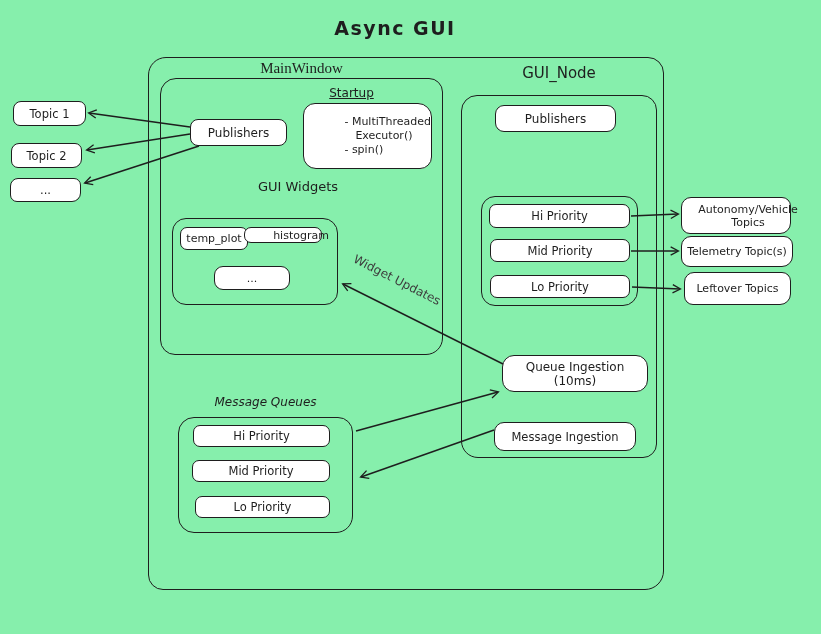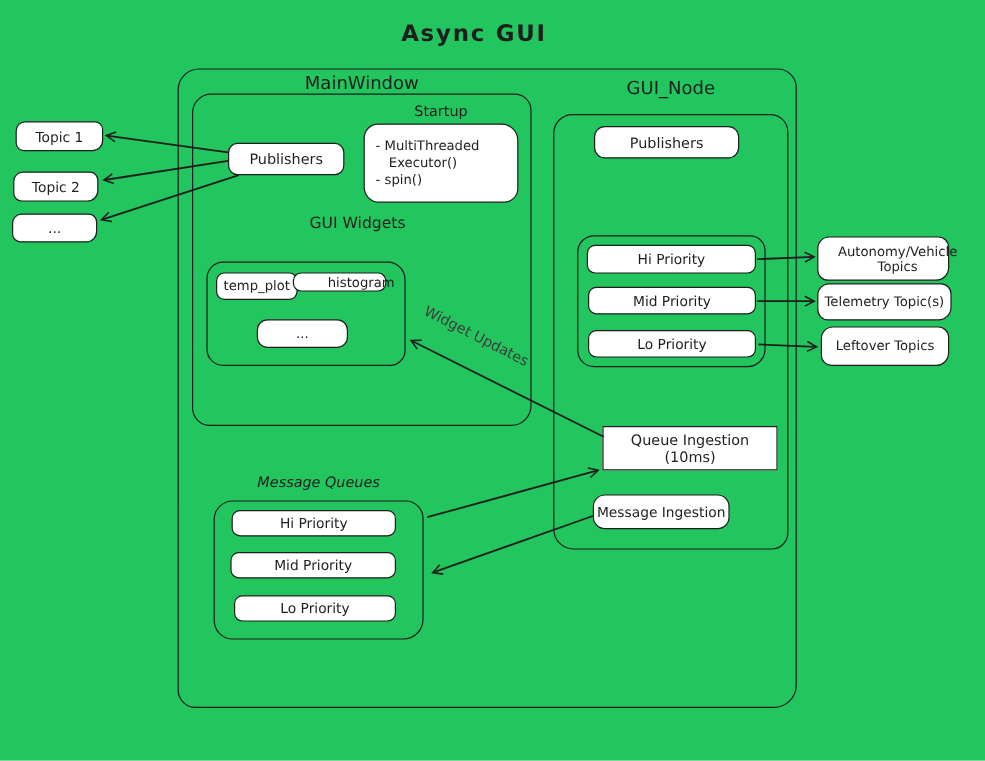--- a/index.html
+++ b/index.html
@@ -1,48 +1,48 @@
 <!DOCTYPE html>
 <html><head>
 <meta charset="utf-8">
 <style>
   html,body { margin:0; padding:0; background:#ffffff; }
   #canvas {
     position:relative; width:821px; height:634px; overflow:hidden;
-    background:#22c55e; color:#1e1e1e;
+    background:#86efac; color:#1e1e1e;
     font-family:"DejaVu Sans", sans-serif;
   }
   .lbl { position:absolute; text-align:center; white-space:nowrap; }
   .box {
     position:absolute; border:1.6px solid #1e1e1e; background:#ffffff;
     display:flex; align-items:center; justify-content:center;
     box-sizing:border-box; text-align:center;
   }
   .container-box { background:transparent; }
 
   #title { left:0; top:17px; width:790px; font-size:19px; letter-spacing:1.5px; font-weight:bold; }
 
   #outer-box { left:148px; top:57px; width:516px; height:533px; border-radius:18px 16px 19px 15px; }
 
-  #mainwindow-label { left:160px; top:60px; width:283px; font-size:15px; }
+  #mainwindow-label { left:160px; top:60px; width:283px; font-size:15px;font-family:Liberation Serif, serif; }
   #mainwindow-box { left:160px; top:78px; width:283px; height:277px; border-radius:16px 14px 17px 15px; }
 
   #guinode-label { left:461px; top:64px; width:196px; font-size:15px; }
   #guinode-box { left:461px; top:95px; width:196px; height:363px; border-radius:16px 15px 14px 17px; }
 
   .topic-left { font-size:11.5px; border-radius:8px 7px 9px 7px; }
   #topic-1 { left:13px; top:101px; width:73px; height:25px; }
   #topic-2 { left:11px; top:143px; width:71px; height:25px; }
   #topic-etc { left:10px; top:178px; width:71px; height:24px; }
 
   #mw-publishers { left:190px; top:119px; width:97px; height:27px; font-size:12px; border-radius:8px; }
 
-  #startup-label { left:303px; top:86px; width:129px; font-size:12px; }
+  #startup-label { left:287px; top:86px; width:129px; font-size:12px;text-decoration:underline; }
   #startup-box { left:303px; top:103px; width:129px; height:66px; border-radius:12px 14px 12px 13px;
-                 align-items:flex-start; justify-content:flex-start; }
+                 align-items:flex-start; justify-content:flex-end; }
   #startup-box .code { text-align:left; font-size:11px; line-height:14px; padding:11px 0 0 9px; }
   #startup-box .indent { margin-left:11px; }
   #startup-box span { display:block; }
 
   #gui-widgets-label { left:172px; top:179px; width:166px; font-size:13px;text-align:right; }
   #gui-widgets-box { left:172px; top:218px; width:166px; height:87px; border-radius:14px 15px 13px 14px; }
   .widget { font-size:11px; }
   #widget-temp-plot { left:180px; top:227px; width:68px; height:23px; border-radius:7px; }
   #widget-histogram { left:244px; top:227px; width:78px; height:16px; border-radius:7px;padding-left:36px; }
   #widget-etc { left:214px; top:266px; width:76px; height:24px; border-radius:9px; }
@@ -54,22 +54,22 @@
   .prio { font-size:11.5px; border-radius:7px; }
   #gn-prio-hi  { left:489px; top:204px; width:141px; height:24px; }
   #gn-prio-mid { left:490px; top:239px; width:140px; height:23px; }
   #gn-prio-lo  { left:490px; top:275px; width:140px; height:23px; }
 
   .topic-right { font-size:11px; line-height:13px; border-radius:10px 9px 11px 9px; padding:2px 4px; }
   #topic-autonomy  { left:681px; top:197px; width:110px; height:37px;padding-left:28px; }
   #topic-telemetry { left:681px; top:236px; width:112px; height:31px; }
   #topic-leftover  { left:684px; top:272px; width:107px; height:33px; }
 
-  #queue-ingestion   { left:502px; top:355px; width:146px; height:37px; font-size:12px; border-radius:0; }
-  #message-ingestion { left:494px; top:412px; width:114px; height:29px; font-size:11.5px; border-radius:10px; }
+  #queue-ingestion   { left:502px; top:355px; width:146px; height:37px; font-size:12px; border-radius:12px; }
+  #message-ingestion { left:494px; top:422px; width:142px; height:29px; font-size:11.5px; border-radius:10px; }
 
   #message-queues-label { left:178px; top:395px; width:175px; font-size:12px;font-style:italic; }
   #message-queues-box { left:178px; top:417px; width:175px; height:116px; border-radius:16px 15px 17px 16px; }
   #mq-hi  { left:193px; top:425px; width:137px; height:22px; }
   #mq-mid { left:192px; top:460px; width:138px; height:22px; }
   #mq-lo  { left:195px; top:496px; width:135px; height:22px; }
 
   #widget-updates-label {
     left:337px; top:273px; width:120px; font-size:12px; color:#3c3c3c;
     transform:rotate(27deg); transform-origin:center;

